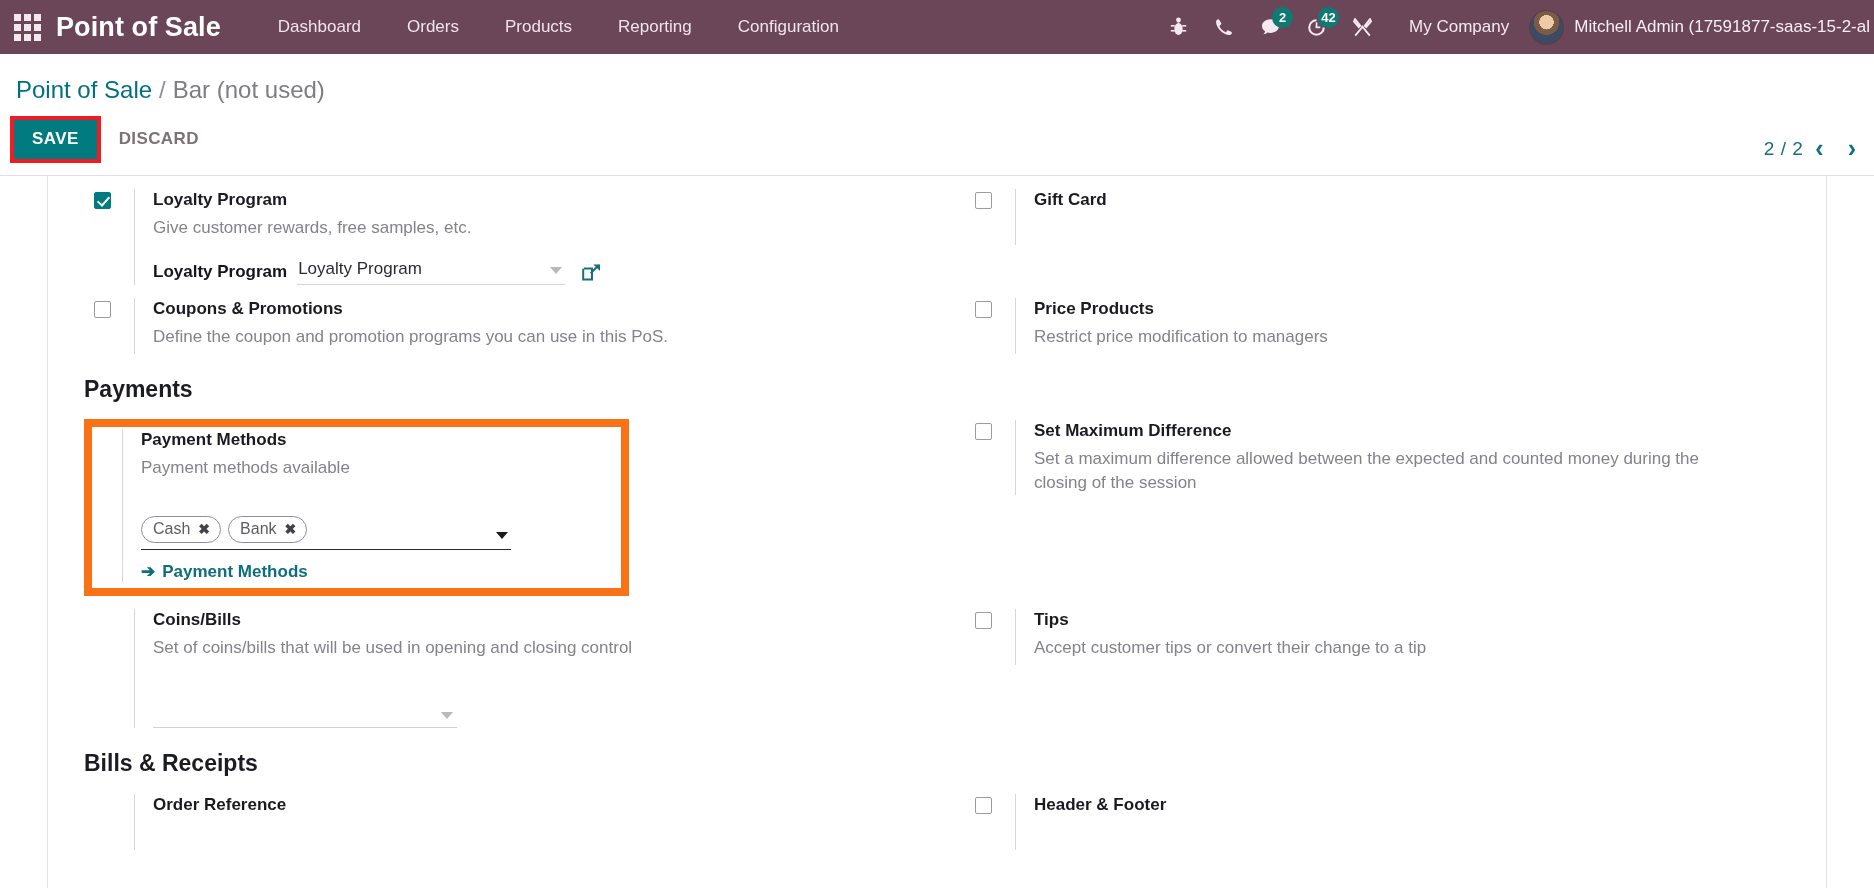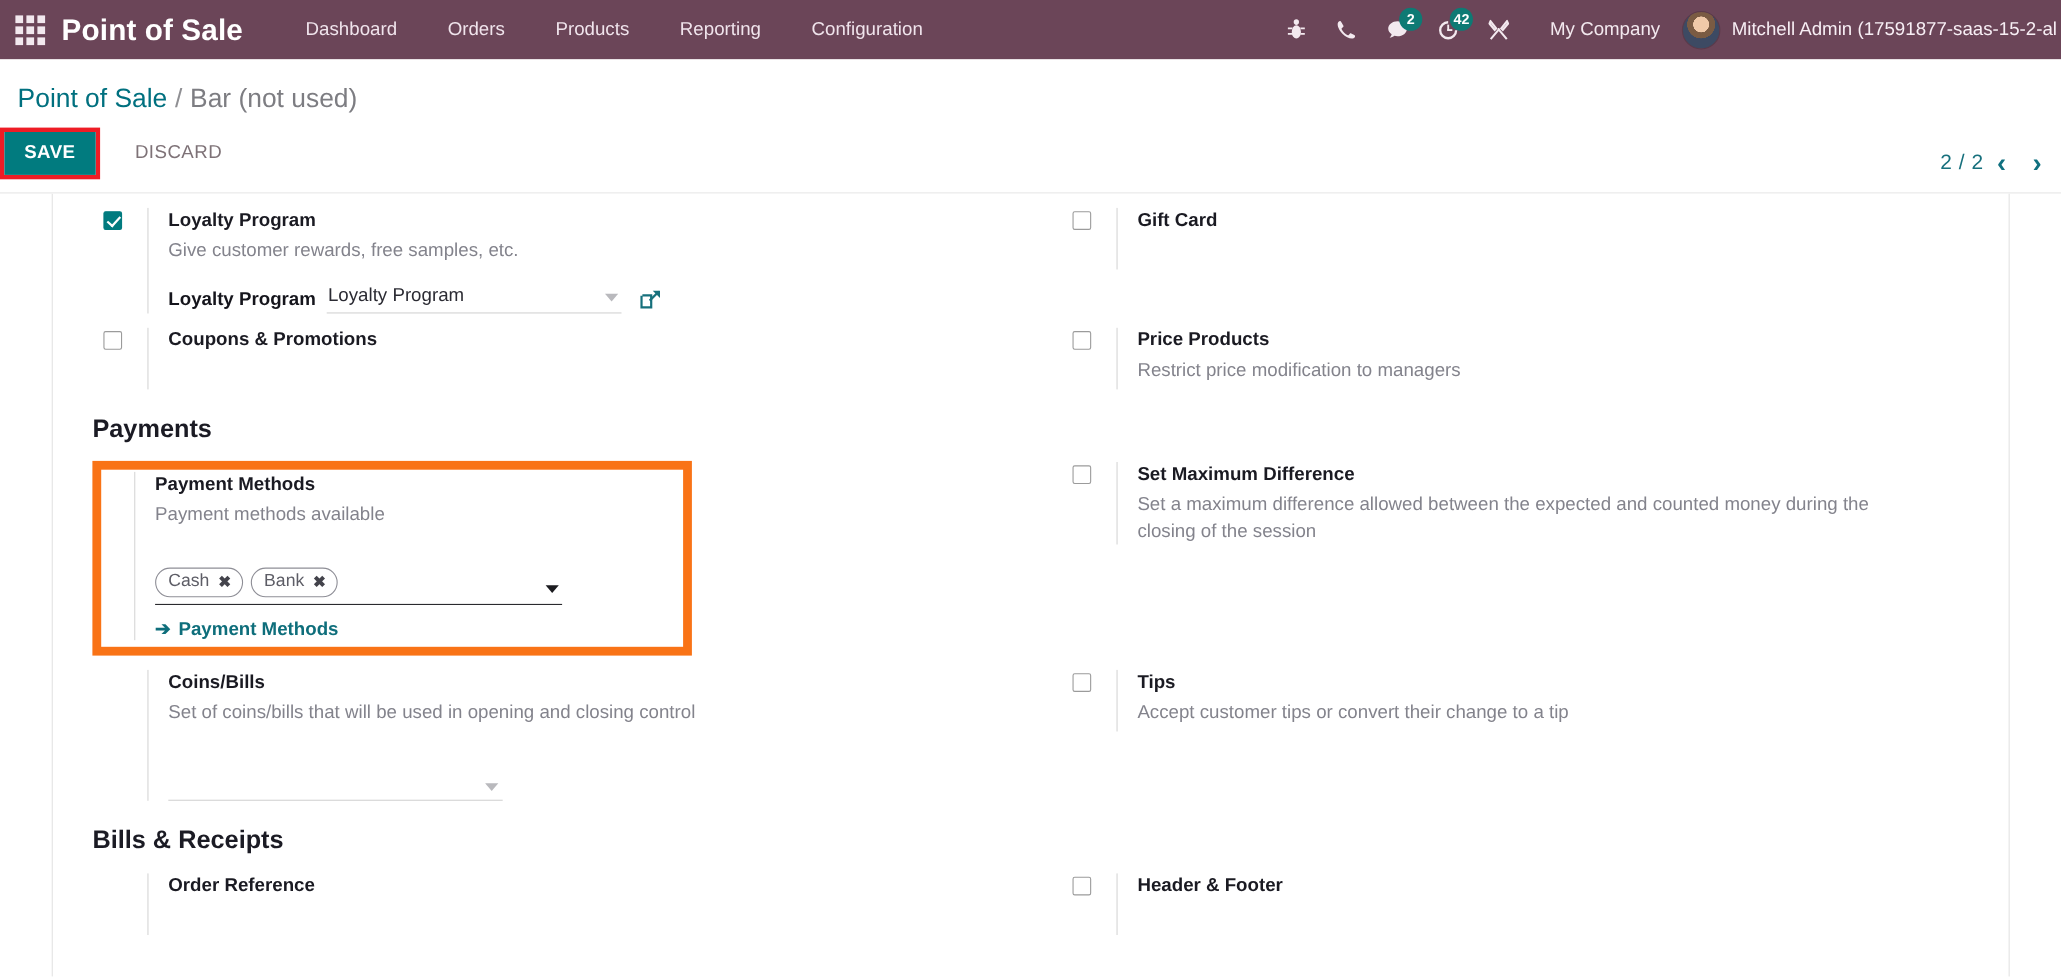--- a/index.html
+++ b/index.html
@@ -130,20 +130,21 @@
     align-items: baseline;
     white-space: nowrap;
   }
   .bc-root { color: #00707f; cursor: pointer; }
   .bc-sep { color: #8f8f93; margin: 0 7px; }
   .bc-current { color: #7d7d82; }
 
   .buttons-row {
     display: flex;
     align-items: center;
+    padding-left: 10px;
     margin-top: 11px;
     height: 48px;
   }
   .btn-save-wrap {
     border: 4px solid #ee1c25;
     padding: 0;
     display: inline-block;
     line-height: 0;
   }
   .btn-save {
@@ -155,23 +156,23 @@
     letter-spacing: .4px;
     padding: 9px 18px 10px;
     cursor: pointer;
     font-family: "Liberation Sans", sans-serif;
   }
   .btn-discard {
     background: none;
     border: none;
     color: #7e7277;
     font-size: 17px;
-    font-weight: normal;
+    font-weight: bold;
     letter-spacing: .4px;
-    margin-left: 32px;
+    margin-left: 18px;
     cursor: pointer;
     font-family: "Liberation Sans", sans-serif;
   }
   .pager {
     position: absolute;
     right: 18px;
     bottom: 14px;
     display: flex;
     align-items: center;
     color: #17707d;
@@ -534,20 +535,21 @@
   </div>
 
   <div class="row2">
     <div class="col">
       <div class="setting">
         <div class="cb-cell">
           <span class="cb"></span>
         </div>
         <div class="setting-body">
           <div class="setting-title">Coupons &amp; Promotions</div>
+          <div class="setting-desc">Define the coupon and promotion programs you can use in this PoS.</div>
         </div>
       </div>
     </div>
     <div class="col">
       <div class="setting">
         <div class="cb-cell">
           <span class="cb"></span>
         </div>
         <div class="setting-body">
           <div class="setting-title">Price Products</div>

